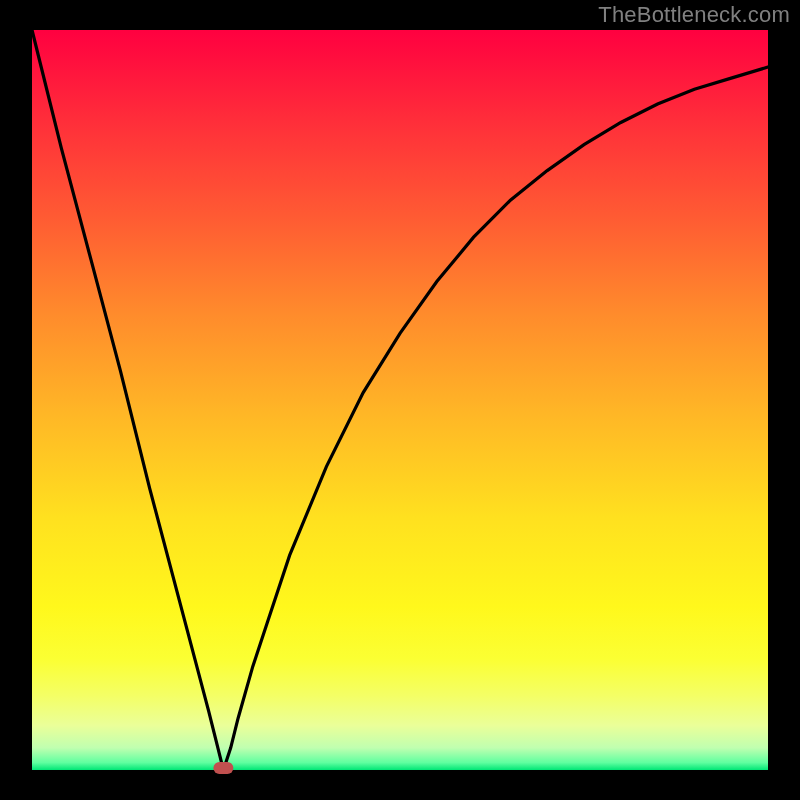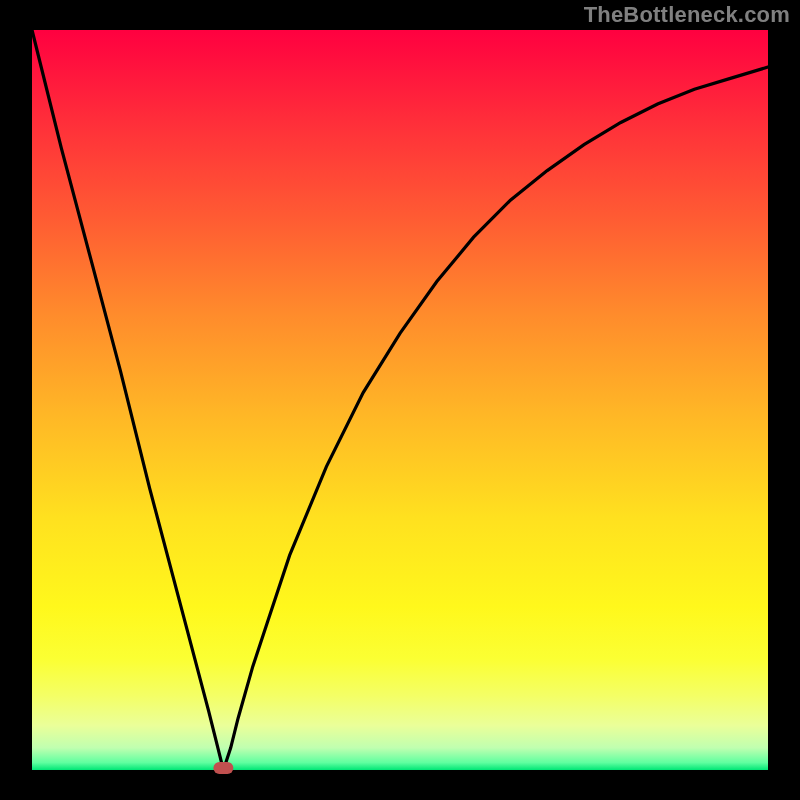--- a/index.html
+++ b/index.html
@@ -19,21 +19,20 @@
   .watermark {
     position: absolute;
     top: 2px;
     right: 10px;
     color: #808080;
     font-family: Arial, Helvetica, sans-serif;
     font-size: 22px;
     letter-spacing: 0.2px;
     pointer-events: none;
     z-index: 5;
-    font-weight: bold;
   }
   svg.plot {
     position: absolute;
     left: 0;
     top: 0;
     width: 800px;
     height: 800px;
   }
 </style>
 </head>

